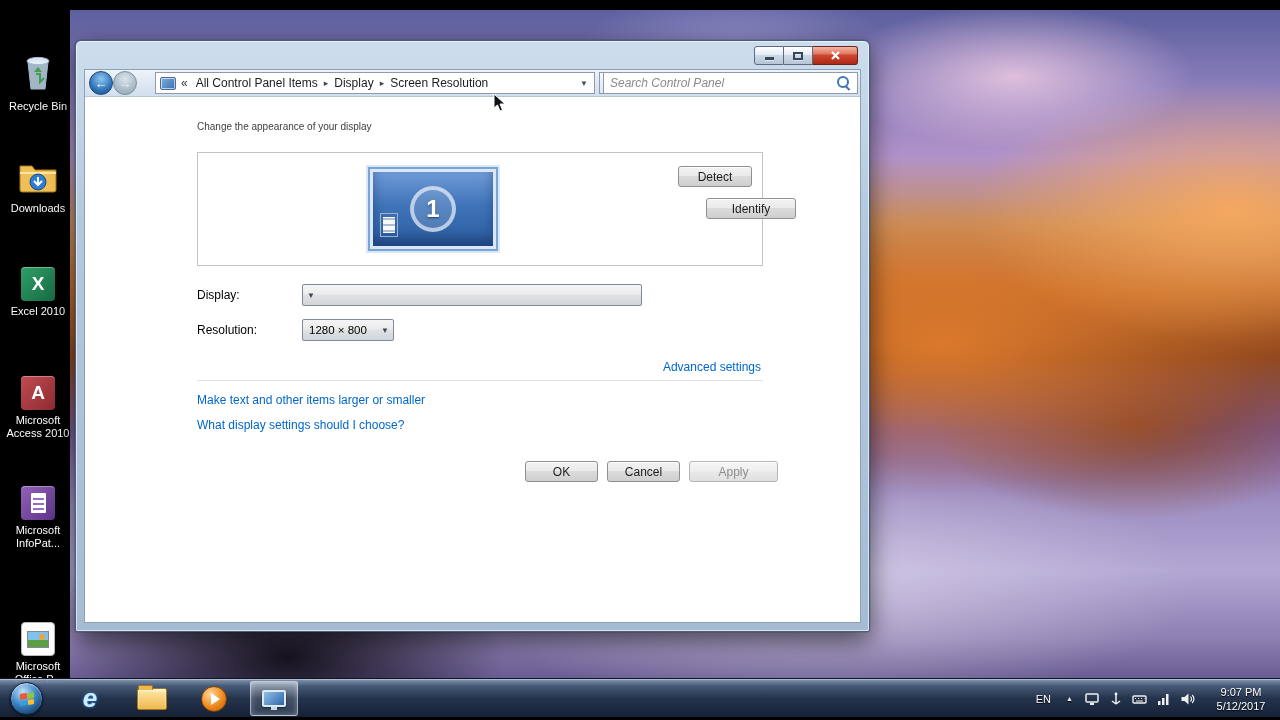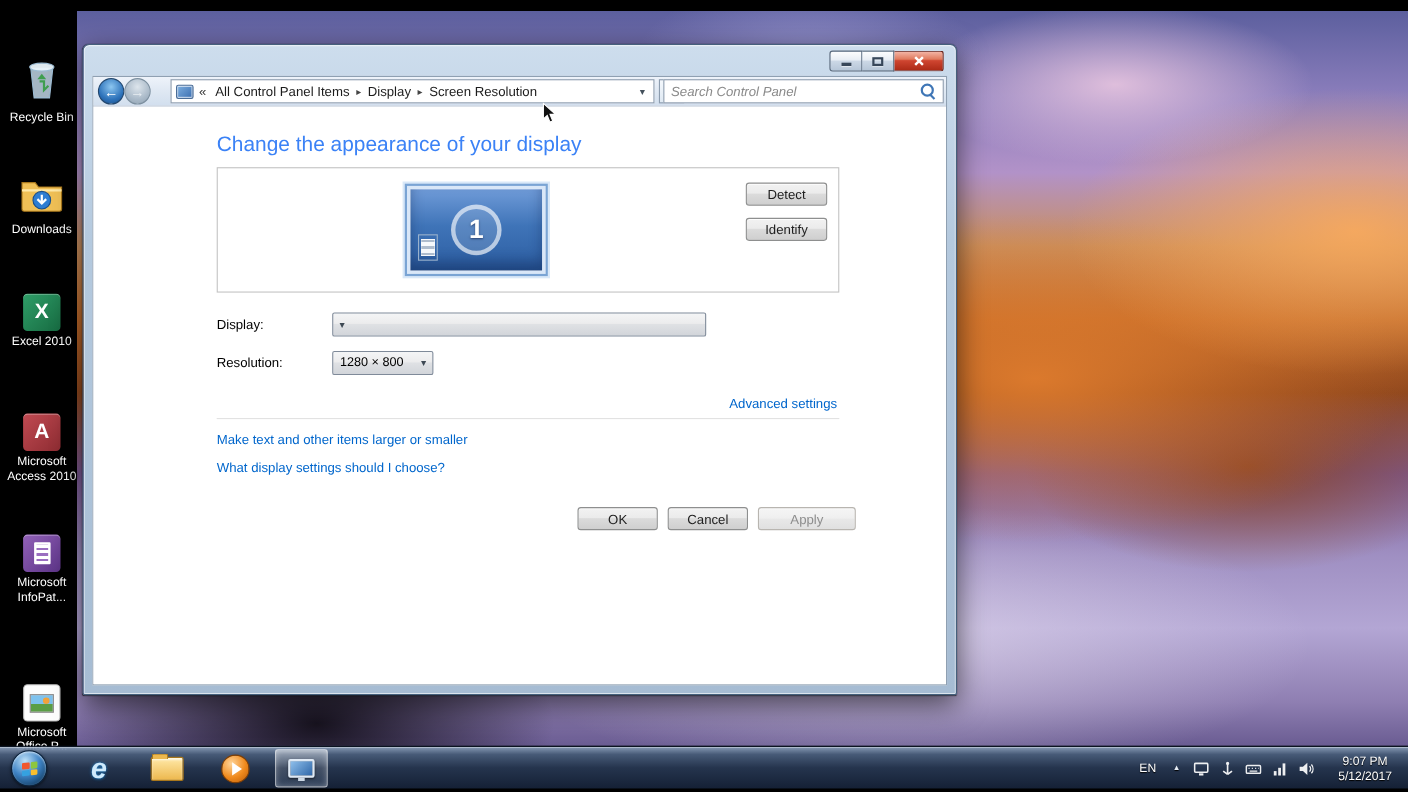--- a/index.html
+++ b/index.html
@@ -79,40 +79,40 @@
   .search-box input { flex:1; border:none; outline:none; height:18px; padding:0 6px;
     font:12px "Liberation Sans", sans-serif; color:#222; background:transparent; }
   .search-box input::placeholder { color:#8a8a8a; font-style:italic; }
   .search-glyph { position:relative; width:16px; height:16px; margin-right:5px; }
   .search-glyph::before { content:""; position:absolute; left:1px; top:1px; width:8px; height:8px;
     border:2px solid #3f76b6; border-radius:50%; }
   .search-glyph::after { content:""; position:absolute; left:10px; top:10px; width:6px; height:2px;
     background:#3f76b6; transform:rotate(45deg); transform-origin:0 0; }
 
   .content { position:absolute; left:0; right:0; top:27px; bottom:0; background:#fff; font-size:12px; color:#000; }
-  .heading { position:absolute; left:112px; top:24px; font-size:19px; color:#3b82f6;text-align:center; }
+  .heading { position:absolute; left:112px; top:24px; font-size:10px; color:#404040;text-align:center; }
   .preview-box { position:absolute; left:112px; top:55px; width:566px; height:114px; border:1px solid #c3c3c3; background:#fff; }
   .monitor { position:absolute; left:172px; top:16px; width:126px; height:80px;
     background:linear-gradient(180deg,#6f9bd8 0%, #3f74b8 45%, #2c5ea2 100%);
     border:3px solid #d9e7f8; outline:2px solid #7aa4d4;
     box-shadow: 0 0 0 4px rgba(170,205,240,.45), inset 0 -8px 12px rgba(5,20,60,.35); }
   .mon-circle { position:absolute; left:50%; top:50%; transform:translate(-50%,-50%);
     width:46px; height:46px; border-radius:50%; border:4px solid rgba(255,255,255,.6);
     background:rgba(255,255,255,.14); display:flex; align-items:center; justify-content:center;
     color:#fff; font-size:24px; font-weight:bold; text-shadow:0 1px 2px rgba(0,0,40,.5); }
   .mon-doc { position:absolute; left:7px; bottom:9px; width:18px; height:24px; background:#f6f9fc; border:1px solid #9ab2cc;
     background-image:repeating-linear-gradient(180deg, transparent 0 4px, #aebccd 4px 6px);
     background-clip:content-box; padding:3px 2px; }
   .w7btn { position:absolute; height:21px; font:12px "Liberation Sans", sans-serif; color:#1e1e1e;
     background:linear-gradient(180deg,#f2f2f2 0%,#ebebeb 45%,#dbdbdb 50%,#cfcfcf 100%);
     border:1px solid #8e8f8f; border-radius:3px; box-shadow: inset 0 1px 0 rgba(255,255,255,.85); }
   .w7btn.disabled { color:#8d8d8d; background:linear-gradient(180deg,#f5f5f5,#efefef 48%,#e8e8e8 52%,#e0e0e0);
     border-color:#b8b5b0; }
   .btn-detect { left:480px; top:13px; width:74px; }
-  .btn-identify { left:480px; top:45px; width:74px; }
+  .btn-identify { left:508px; top:45px; width:90px; }
   .field-label { position:absolute; left:112px; }
   .lbl-display { top:191px; }
   .lbl-resolution { top:226px; }
   .combo { position:absolute; height:22px; border:1px solid #7f8a99; border-radius:2px; display:flex; align-items:center;
     background:linear-gradient(180deg,#f4f5f6 0%,#ececed 45%,#dfe1e4 50%,#d2d5da 100%); }
   .combo-display { left:217px; top:187px; width:340px; }
   .combo-resolution { left:217px; top:222px; width:92px; }
   .combo-text { flex:1; padding:0 6px; font-size:11.5px; white-space:nowrap; overflow:hidden; }
   .combo-arrow { width:16px; text-align:center; font-size:8px; color:#3e4954; }
   .link { position:absolute; color:#0066cc; cursor:pointer; text-decoration:none; }

